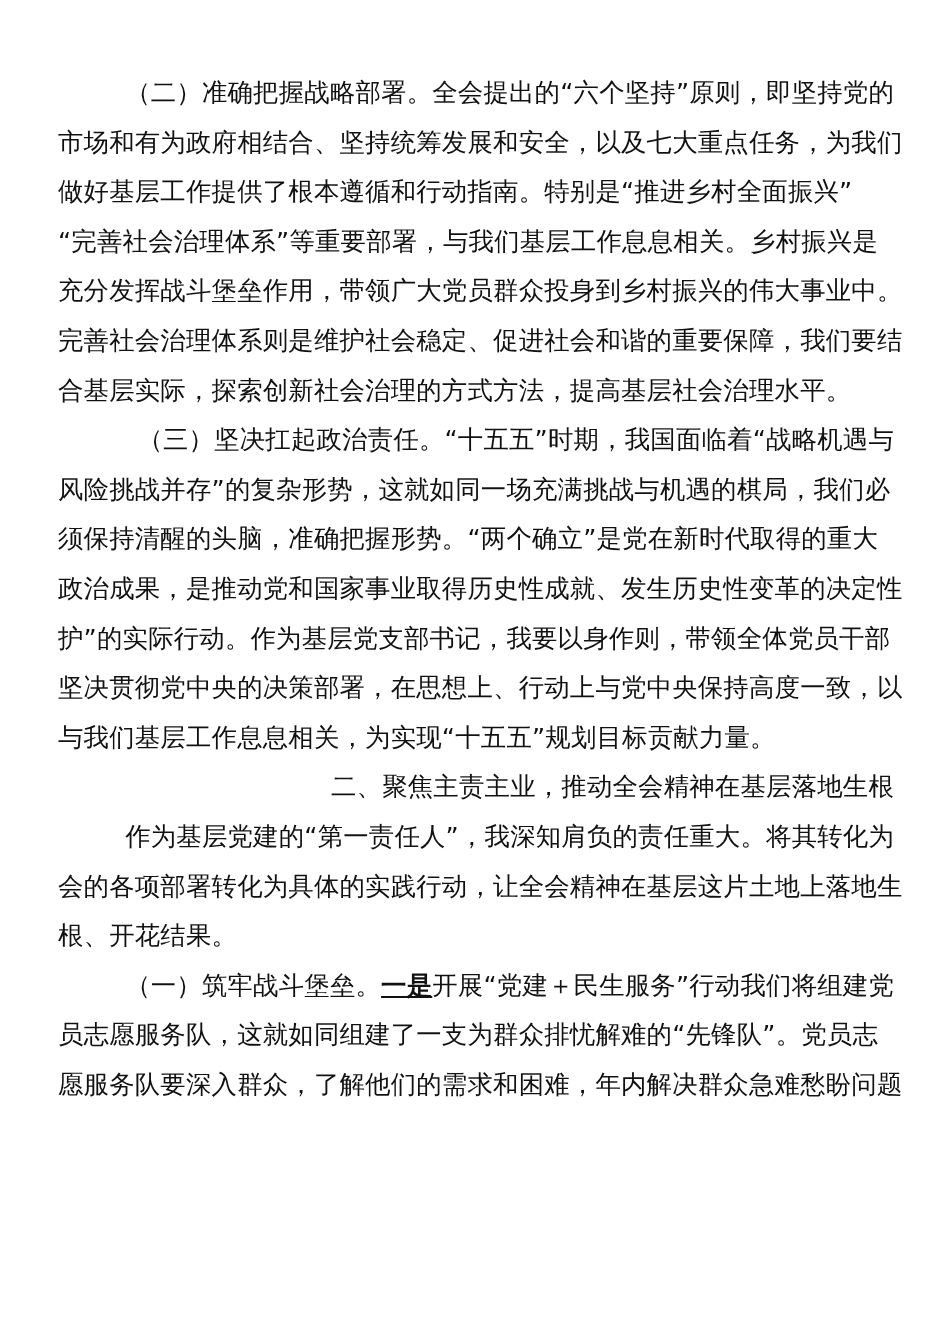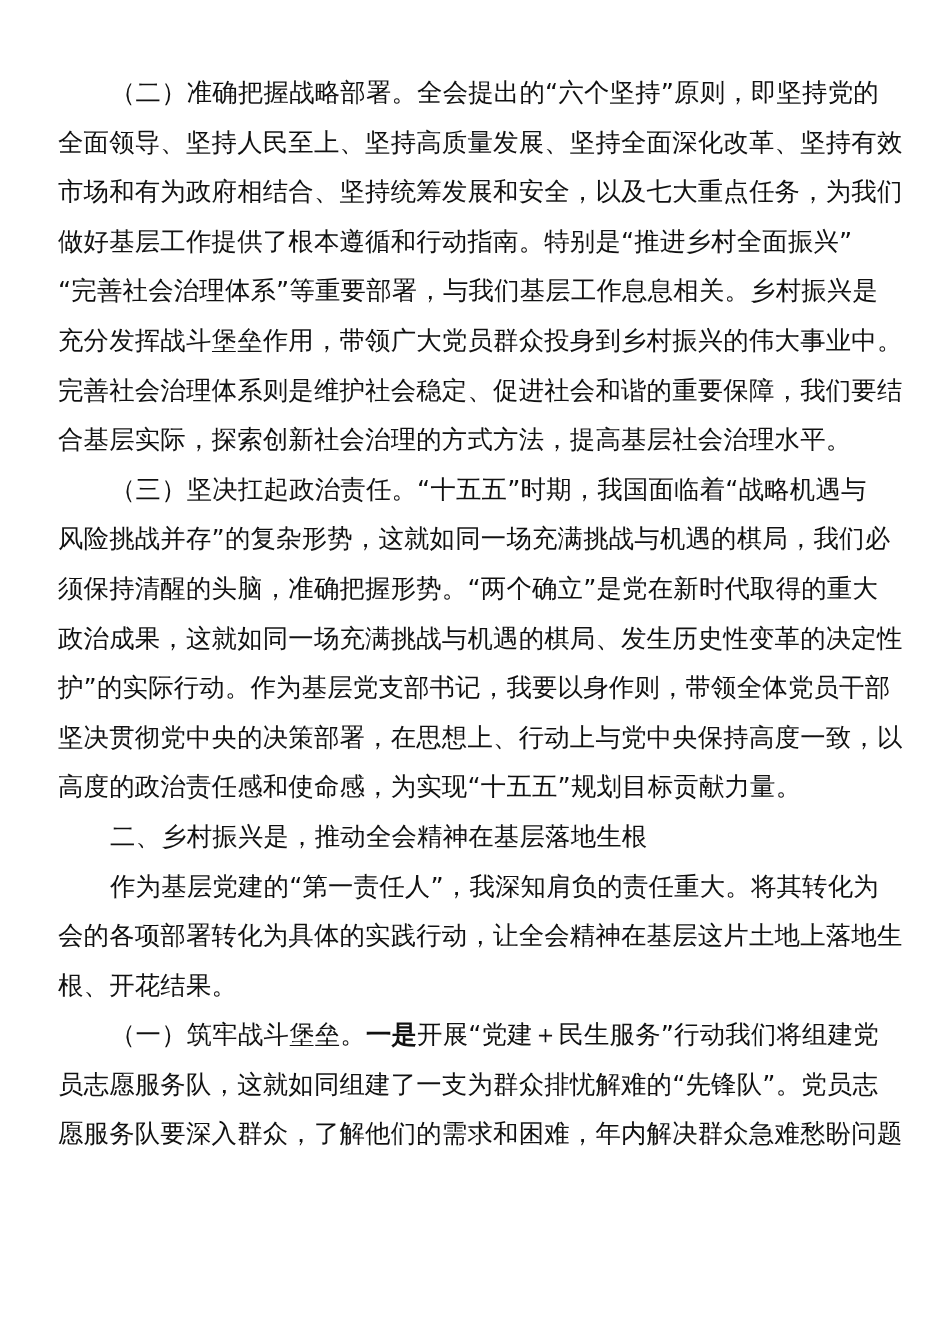--- a/index.html
+++ b/index.html
@@ -1,52 +1,51 @@
 <!DOCTYPE html>
 <html><head>
 <meta charset="utf-8">
 <style>
   html, body { margin: 0; padding: 0; background: #ffffff; }
   body { width: 950px; height: 1344px; position: relative; overflow: hidden;
          font-family: "DejaVu Sans", "Liberation Sans", sans-serif; color: #111111; }
   .page { position: absolute; left: 58px; top: 68px; width: 836px; }
   .line { height: 49.6px; line-height: 49.6px; font-size: 25.4px; white-space: nowrap;
           letter-spacing: 0.2px; }
-  .indent { padding-left: 52px; }
+  .indent { padding-left: 52px; text-align: right; }
   .heading-line { font-family: "DejaVu Sans", sans-serif; }
-  b { font-weight: bold; }
+  b { font-weight: bold; text-decoration: underline; }
 </style>
 </head>
 <body>
 
 <div class="page">
 
   <div>
     <div class="line indent">（二）准确把握战略部署。全会提出的“六个坚持”原则，即坚持党的</div>
-    <div class="line">全面领导、坚持人民至上、坚持高质量发展、坚持全面深化改革、坚持有效</div>
     <div class="line">市场和有为政府相结合、坚持统筹发展和安全，以及七大重点任务，为我们</div>
     <div class="line">做好基层工作提供了根本遵循和行动指南。特别是“推进乡村全面振兴”</div>
     <div class="line">“完善社会治理体系”等重要部署，与我们基层工作息息相关。乡村振兴是</div>
     <div class="line">充分发挥战斗堡垒作用，带领广大党员群众投身到乡村振兴的伟大事业中。</div>
     <div class="line">完善社会治理体系则是维护社会稳定、促进社会和谐的重要保障，我们要结</div>
     <div class="line">合基层实际，探索创新社会治理的方式方法，提高基层社会治理水平。</div>
   </div>
 
   <div>
     <div class="line indent">（三）坚决扛起政治责任。“十五五”时期，我国面临着“战略机遇与</div>
     <div class="line">风险挑战并存”的复杂形势，这就如同一场充满挑战与机遇的棋局，我们必</div>
     <div class="line">须保持清醒的头脑，准确把握形势。“两个确立”是党在新时代取得的重大</div>
-    <div class="line">政治成果，这就如同一场充满挑战与机遇的棋局、发生历史性变革的决定性</div>
+    <div class="line">政治成果，是推动党和国家事业取得历史性成就、发生历史性变革的决定性</div>
     <div class="line">护”的实际行动。作为基层党支部书记，我要以身作则，带领全体党员干部</div>
     <div class="line">坚决贯彻党中央的决策部署，在思想上、行动上与党中央保持高度一致，以</div>
-    <div class="line">高度的政治责任感和使命感，为实现“十五五”规划目标贡献力量。</div>
+    <div class="line">与我们基层工作息息相关，为实现“十五五”规划目标贡献力量。</div>
   </div>
 
   <div>
-    <div class="line indent heading-line">二、乡村振兴是，推动全会精神在基层落地生根</div>
+    <div class="line indent heading-line">二、聚焦主责主业，推动全会精神在基层落地生根</div>
   </div>
 
   <div>
     <div class="line indent">作为基层党建的“第一责任人”，我深知肩负的责任重大。将其转化为</div>
     <div class="line">会的各项部署转化为具体的实践行动，让全会精神在基层这片土地上落地生</div>
     <div class="line">根、开花结果。</div>
   </div>
 
   <div>
     <div class="line indent">

